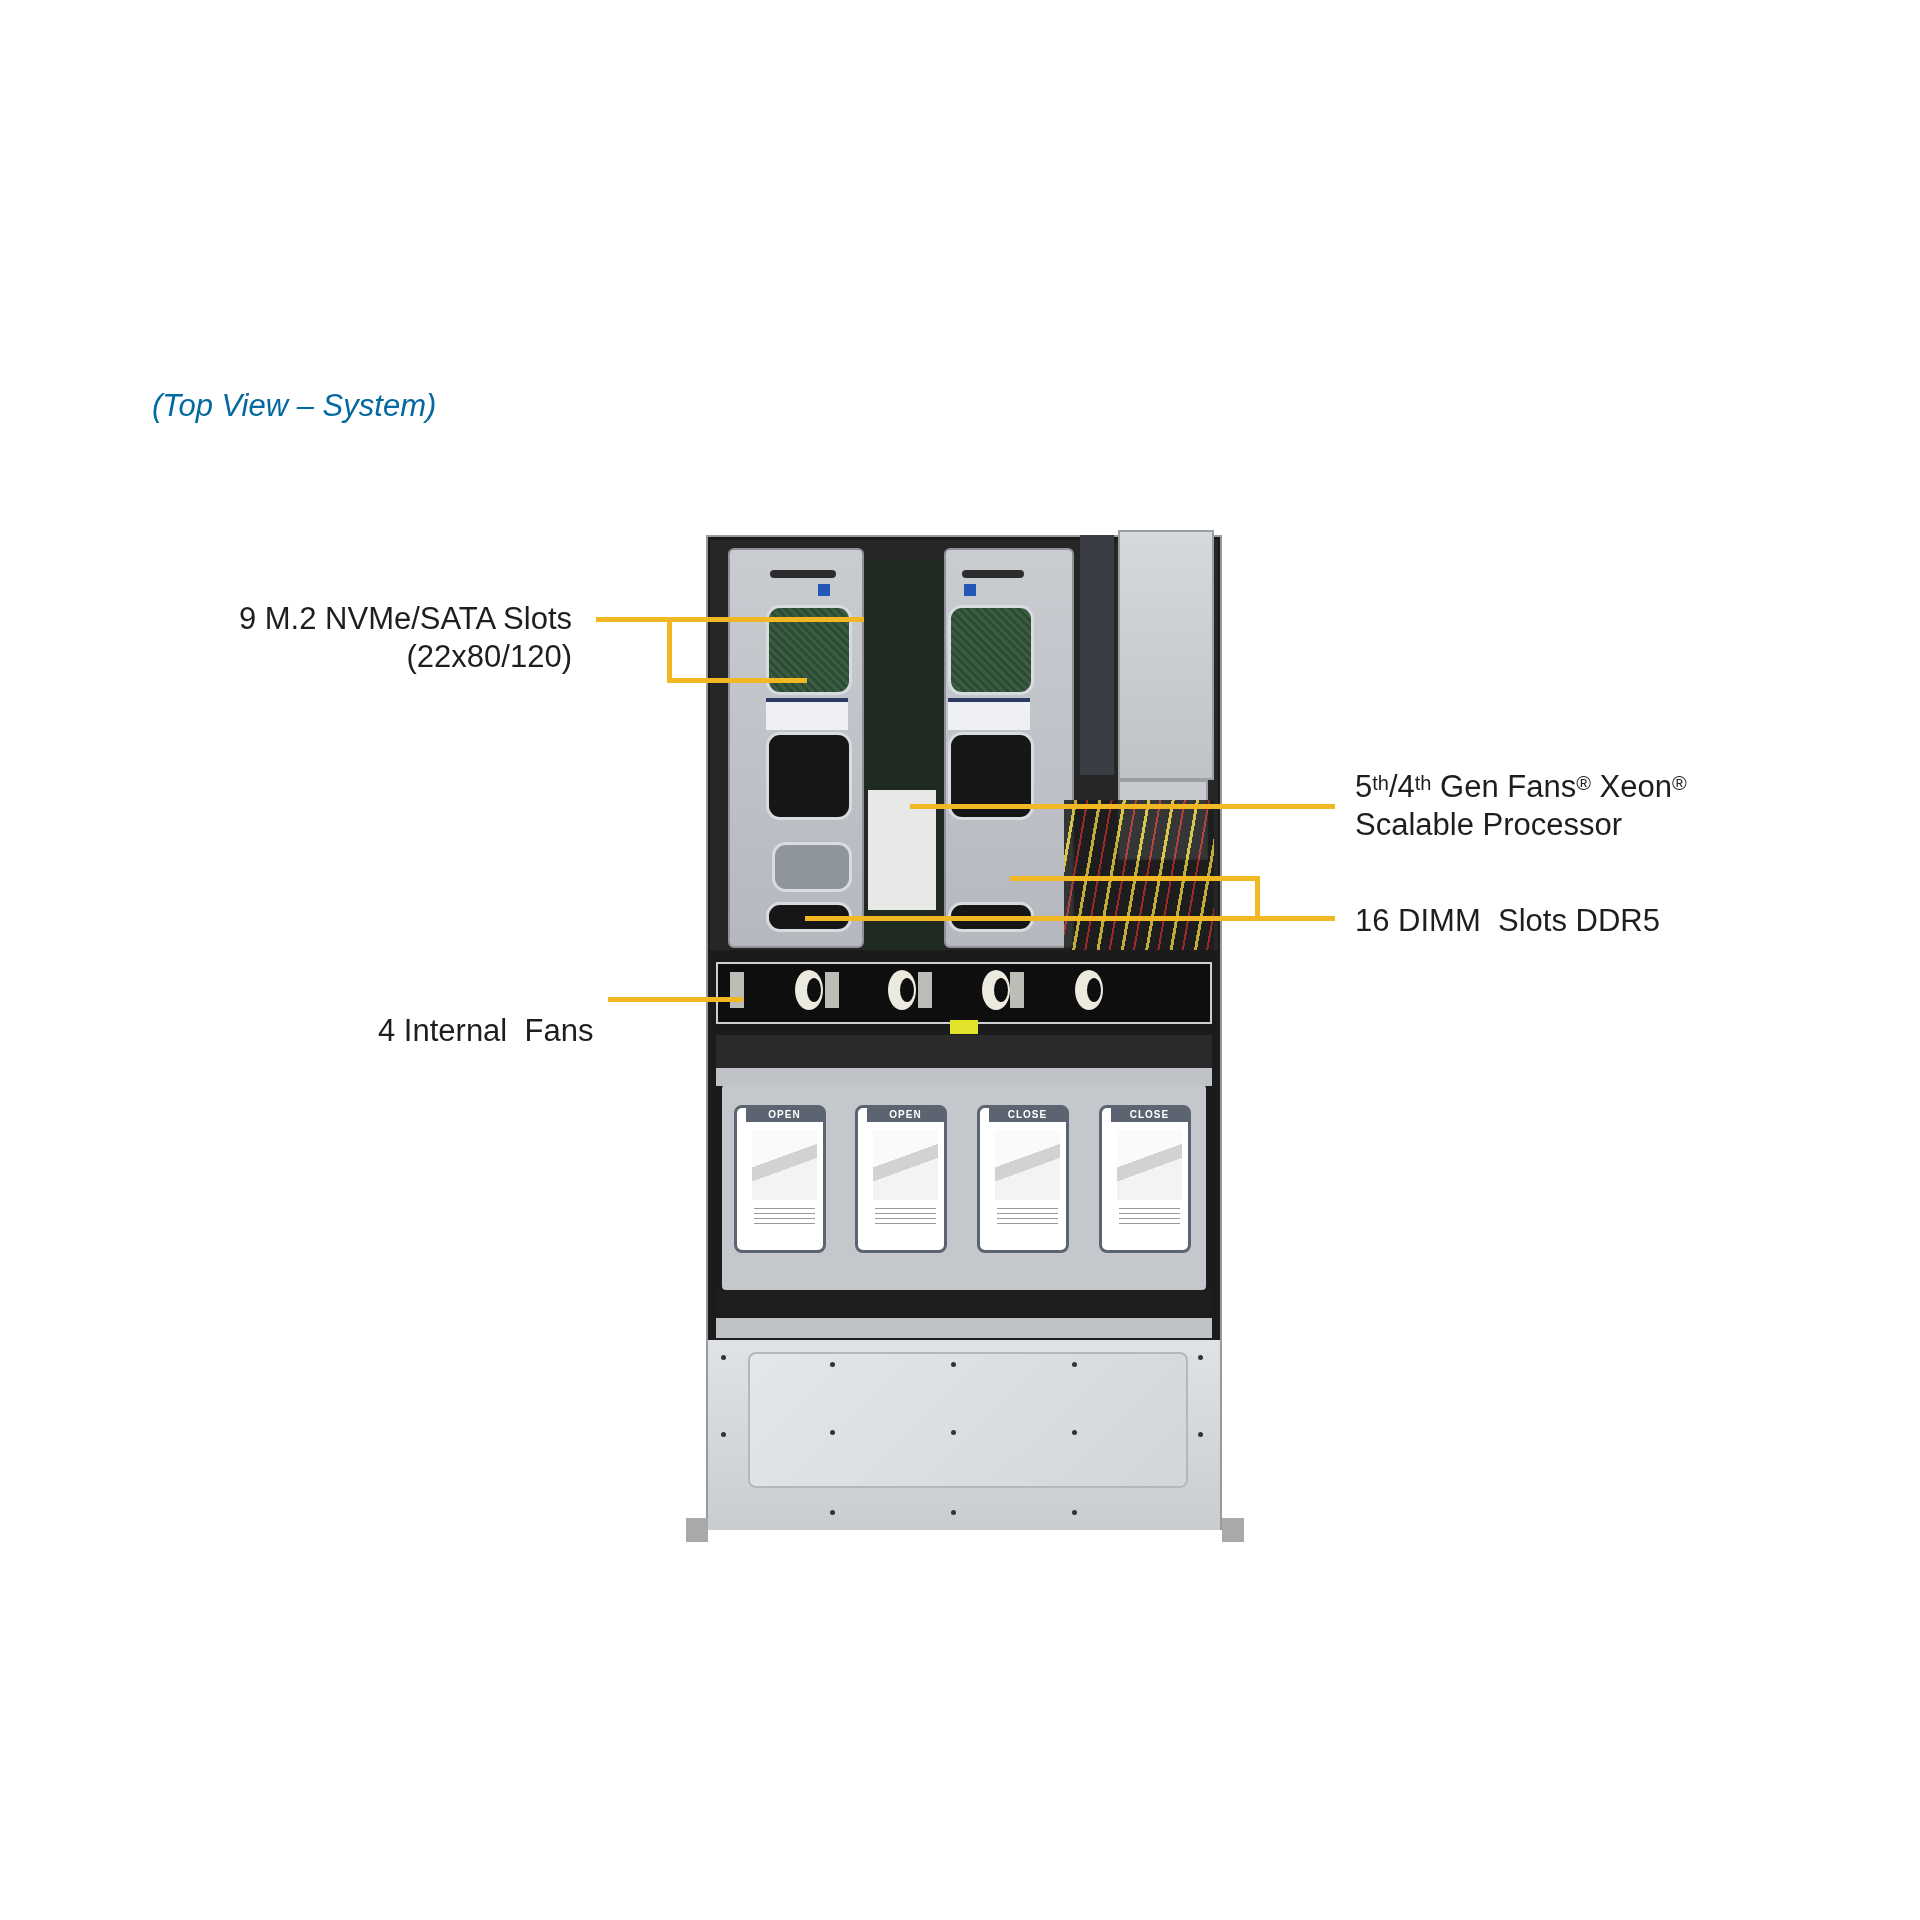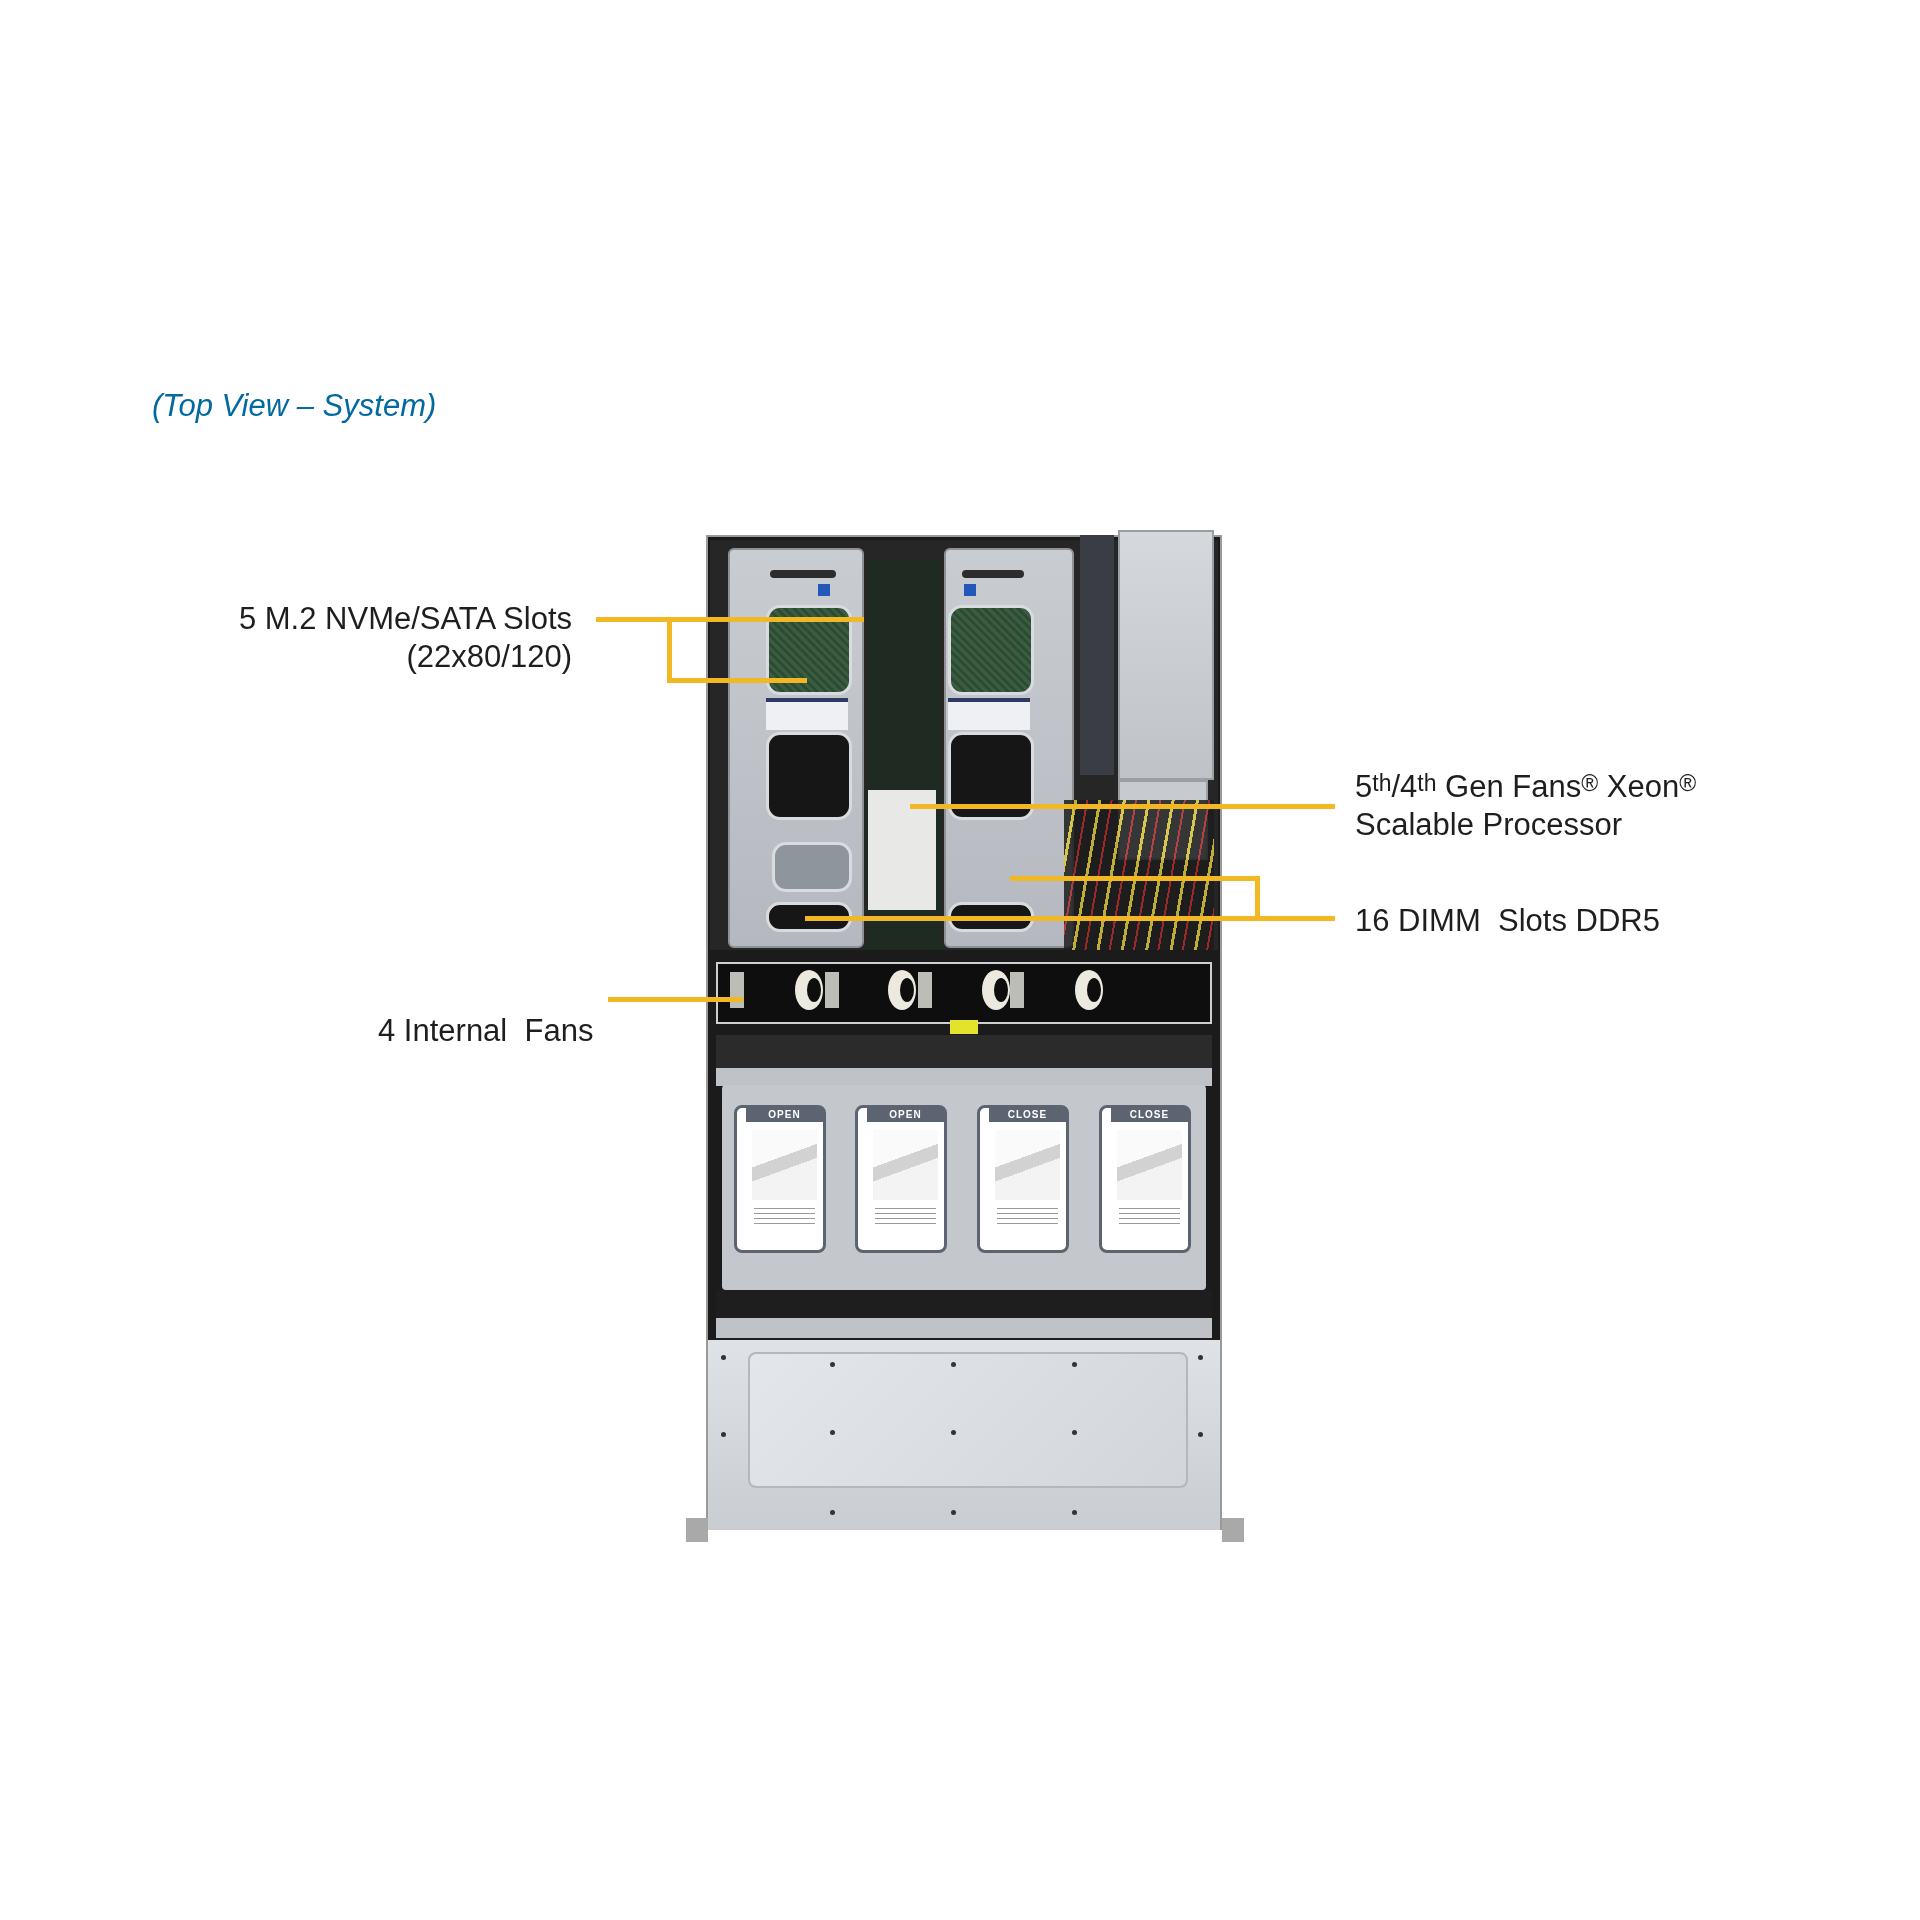--- a/index.html
+++ b/index.html
@@ -1,20 +1,20 @@
 <!DOCTYPE html>
 <html><head>
 <meta charset="utf-8">
 <style>
   html, body { margin:0; padding:0; background:#ffffff; }
   body { width:1920px; height:1920px; position:relative; overflow:hidden; font-family:"Liberation Sans", sans-serif; color:#222; }
   .abs { position:absolute; }
   .title { left:152px; top:388px; font-size:31px; font-style:italic; color:#0369a1; }
   .label { font-size:31px; color:#1e1e1e; line-height:38px; white-space:nowrap; }
-  .label sup { font-size:23px; vertical-align:top; position:relative; top:-4px;margin-top:23px; }
+  .label sup { font-size:20px; vertical-align:top; position:relative; top:-4px;margin-top:23px; }
   .lbl-m2 { right:1348px; top:600px; text-align:right; }
   .lbl-fans { left:378px; top:980px; }
   .lbl-cpu { left:1355px; top:768px; }
   .lbl-dimm { left:1355px; top:902px; }
   .cl { position:absolute; background:#f2b824; }
   
   .chassis { left:706px; top:535px; width:516px; height:995px; background:#1b1b1b; border:2px solid #9a9a9a; box-sizing:border-box; }
   .rear-bay { left:710px; top:540px; width:508px; height:410px; background:#262626; }
   .shroud { background:linear-gradient(180deg,#c9cdd2,#b5b9bf); border:2px solid #8e9297; box-sizing:border-box; border-radius:6px; }
   .window { background:#2f4a35; border:3px solid #d8dbdf; border-radius:14px; box-sizing:border-box; }
@@ -145,21 +145,21 @@
 
 <div class="cl" style="left:910px;top:804px;width:425px;height:5px;"></div>
 
 <div class="cl" style="left:1010px;top:876px;width:248px;height:5px;"></div>
 <div class="cl" style="left:1255px;top:876px;width:5px;height:45px;"></div>
 <div class="cl" style="left:805px;top:916px;width:530px;height:5px;"></div>
 
 <div class="cl" style="left:608px;top:997px;width:135px;height:5px;"></div>
 
 <div class="abs label lbl-m2">
-  <div>5 M.2 NVMe/SATA Slots</div>
+  <div>9 M.2 NVMe/SATA Slots</div>
   <div>(22x80/120)</div>
 </div>
 
 <div class="abs label lbl-cpu">
   <div><span>5</span><sup>th</sup><span>/4</span><sup>th</sup><span style="white-space:pre;"> Gen Fans</span><sup>®</sup><span style="white-space:pre;"> Xeon</span><sup>®</sup></div>
   <div>Scalable Processor</div>
 </div>
 
 <div class="abs label lbl-dimm" style="white-space:pre;">16 DIMM  Slots DDR5</div>
 

